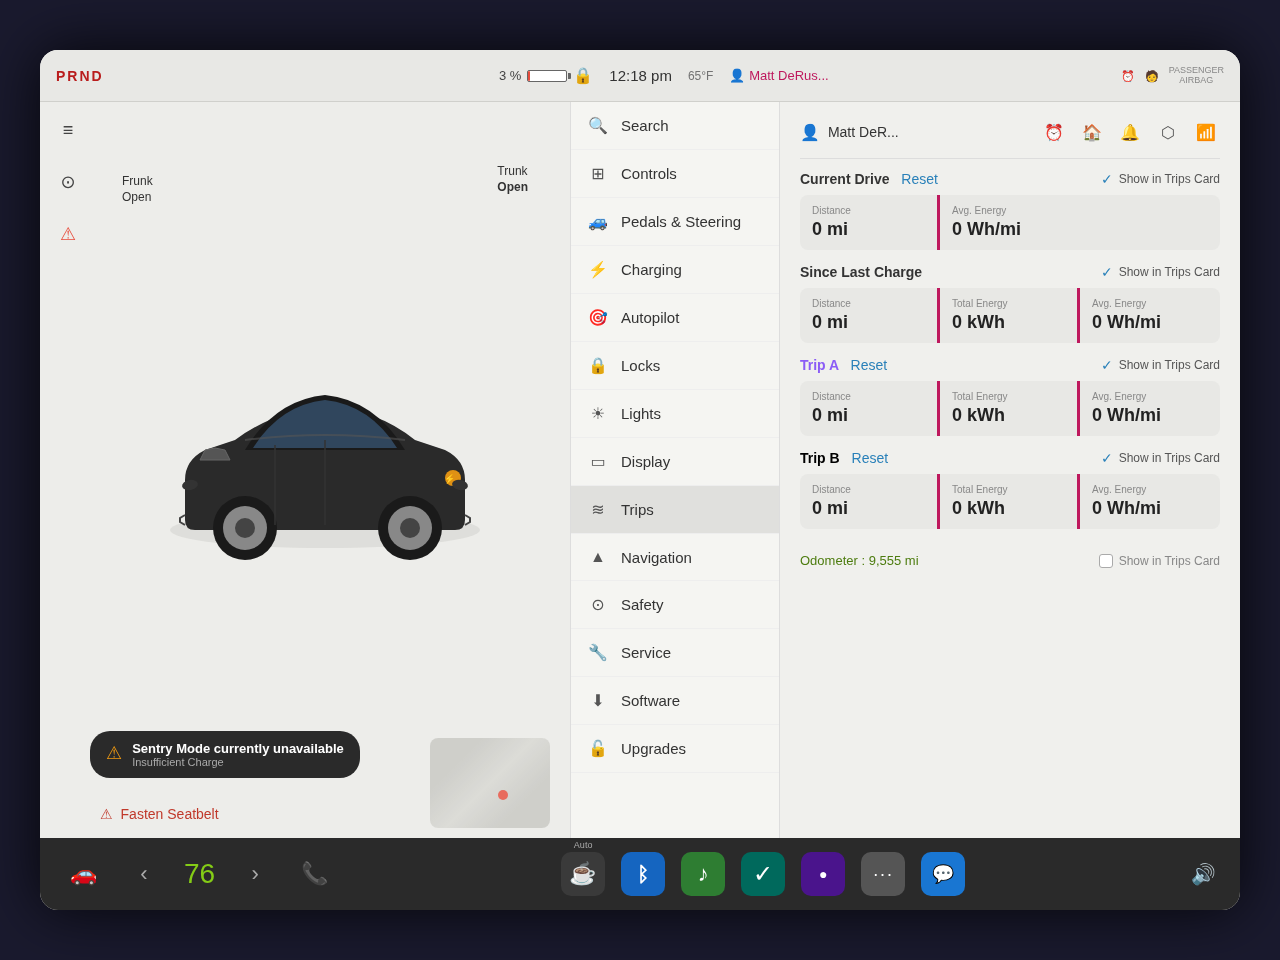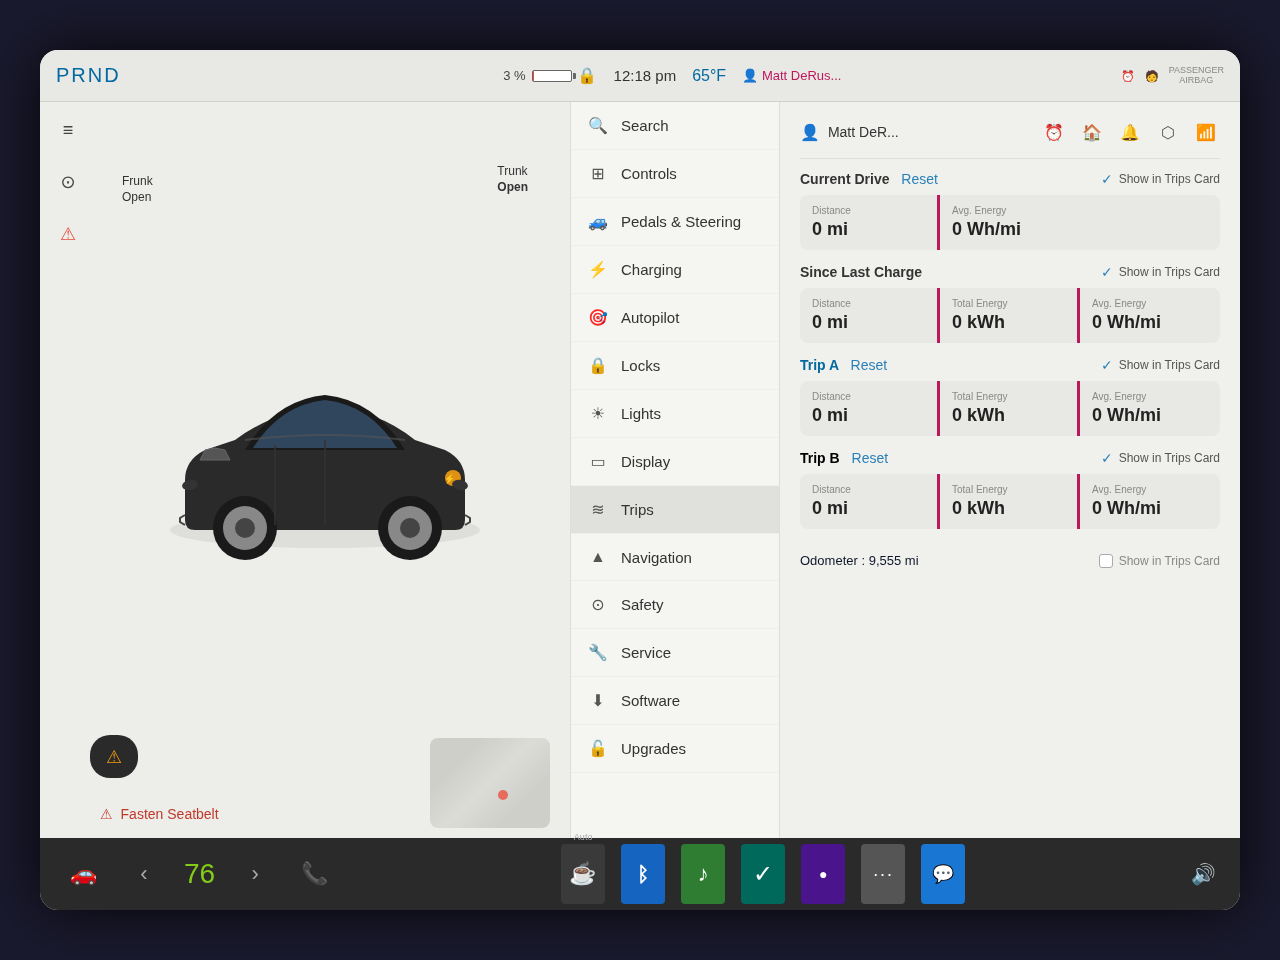--- a/index.html
+++ b/index.html
@@ -30,23 +30,23 @@
     .status-bar {
       height: 52px;
       background: #e8e8e5;
       display: flex;
       align-items: center;
       padding: 0 16px;
       border-bottom: 1px solid #d0d0cc;
       flex-shrink: 0;
     }
     .prnd {
-      font-size: 20px;
-      font-weight: 400;
-      color: #0369a1;
+      font-size: 14px;
+      font-weight: 700;
+      color: #b91c1c;
       letter-spacing: 2px;
     }
     .status-center {
       display: flex;
       align-items: center;
       gap: 16px;
       margin: 0 auto;
     }
     .battery-info {
       display: flex;
@@ -75,21 +75,21 @@
       border-radius: 0 1px 1px 0;
     }
     .battery-fill {
       width: 3%;
       height: 100%;
       background: #e74c3c;
       border-radius: 1px;
     }
     .lock-icon { font-size: 16px; color: #555; }
     .time-display { font-size: 15px; font-weight: 500; color: #333; }
-    .temp-display { font-size: 16px; color: #0369a1; }
+    .temp-display { font-size: 12px; color: #737373; }
     .user-name { font-size: 13px; color: #be185d; }
     .top-right-icons {
       position: absolute;
       right: 16px;
       top: 0;
       height: 52px;
       display: flex;
       align-items: center;
       gap: 10px;
       font-size: 11px;
@@ -347,21 +347,21 @@
 
     .odometer-row {
       display: flex;
       align-items: center;
       justify-content: space-between;
       margin-top: 14px;
       padding-top: 10px;
     }
     .odometer-text {
       font-size: 13px;
-      color: #0f172a;
+      color: #4d7c0f;
     }
     .odometer-show {
       display: flex;
       align-items: center;
       gap: 6px;
       font-size: 12px;
       color: #888;
     }
     .checkbox-unchecked {
       width: 14px;
@@ -401,22 +401,22 @@
       font-weight: 300;
       color: #84cc16;
     }
     .taskbar-center {
       display: flex;
       align-items: center;
       gap: 16px;
     }
     .taskbar-app {
       width: 44px;
-      height: 60px;
-      border-radius: 4px;
+      height: 44px;
+      border-radius: 10px;
       display: flex;
       align-items: center;
       justify-content: center;
       font-size: 22px;
       cursor: pointer;
       position: relative;
     }
     .taskbar-app.blue-bg { background: #1565c0; }
     .taskbar-app.green-bg { background: #2e7d32; }
     .taskbar-app.teal-bg { background: #00695c; }
@@ -518,20 +518,24 @@
 
           <ellipse cx="35" cy="155" rx="8" ry="5" fill="#333" transform="rotate(-10 35 155)"></ellipse>
           <ellipse cx="305" cy="155" rx="8" ry="5" fill="#333" transform="rotate(10 305 155)"></ellipse>
 
           <path d="M90 110 Q170 100 250 110" fill="none" stroke="#555" stroke-width="2" opacity="0.6"></path>
         </svg>
       </div>
 
       <div class="sentry-alert">
         <span class="sentry-icon">⚠</span>
+        <div>
+          <div class="sentry-title">Sentry Mode currently unavailable</div>
+          <div class="sentry-sub">Insufficient Charge</div>
+        </div>
       </div>
 
       <div class="fasten-seatbelt">
         <span>⚠</span>
         <span>Fasten Seatbelt</span>
       </div>
 
       <div class="minimap">
         <div class="minimap-inner"></div>
         <div class="minimap-dot"></div>
@@ -656,21 +660,21 @@
           <div class="data-cell">
             <div class="data-label">Avg. Energy</div>
             <div class="data-value">0 Wh/mi</div>
           </div>
         </div>
       </div>
 
       <div class="section">
         <div class="section-header">
           <div class="section-title">
-            <span style="color:#0369a1;">Trip A</span>
+            <span style="color:#8b5cf6;">Trip A</span>
             <span class="reset-btn">Reset</span>
           </div>
           <div class="show-trips-check">
             <span class="checkmark">✓</span>
             <span>Show in Trips Card</span>
           </div>
         </div>
         <div class="data-grid">
           <div class="data-cell">
             <div class="data-label">Distance</div>

